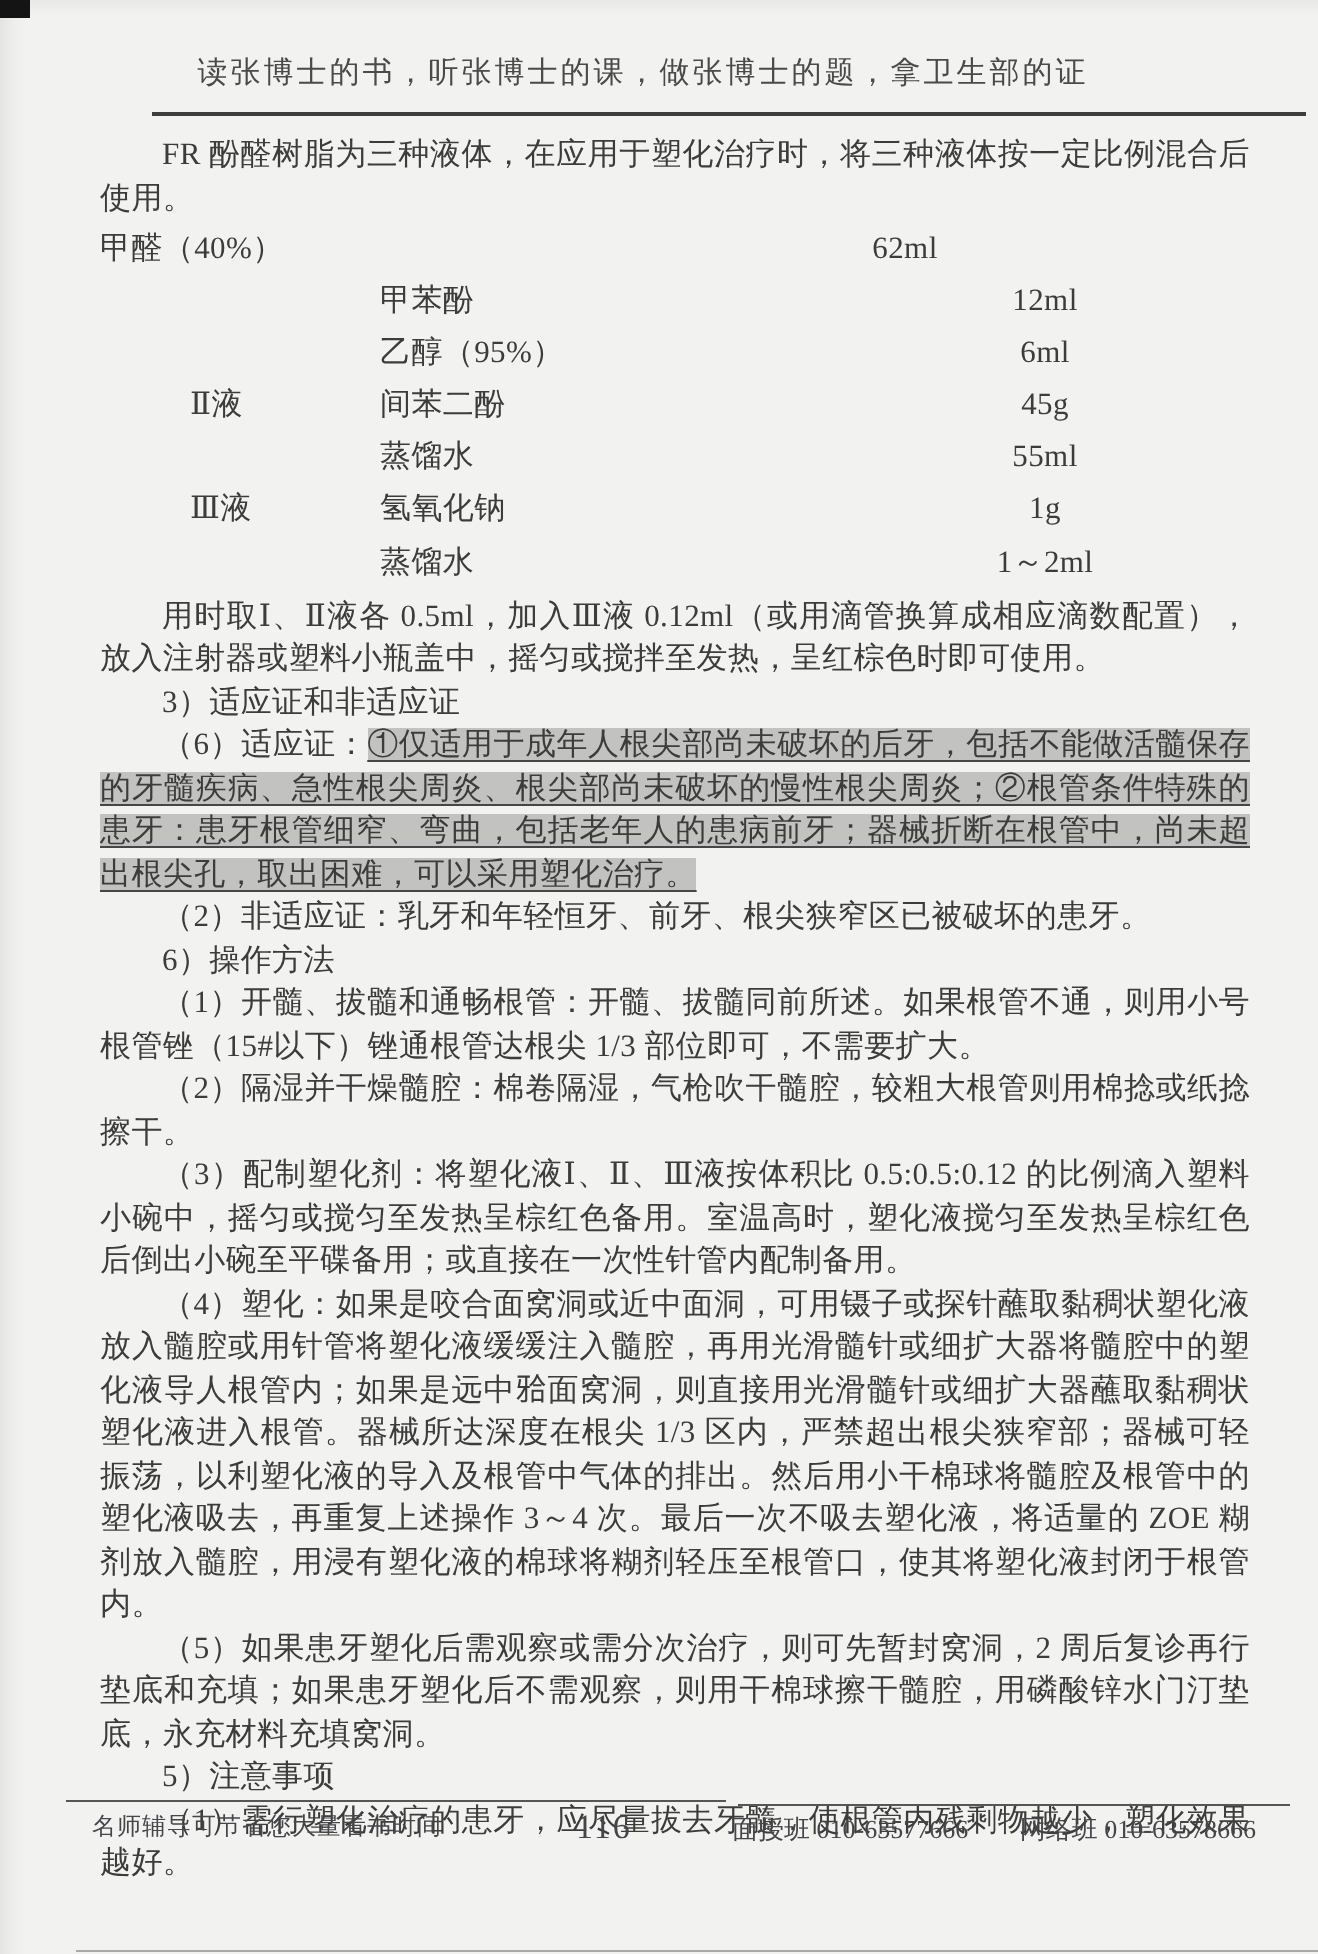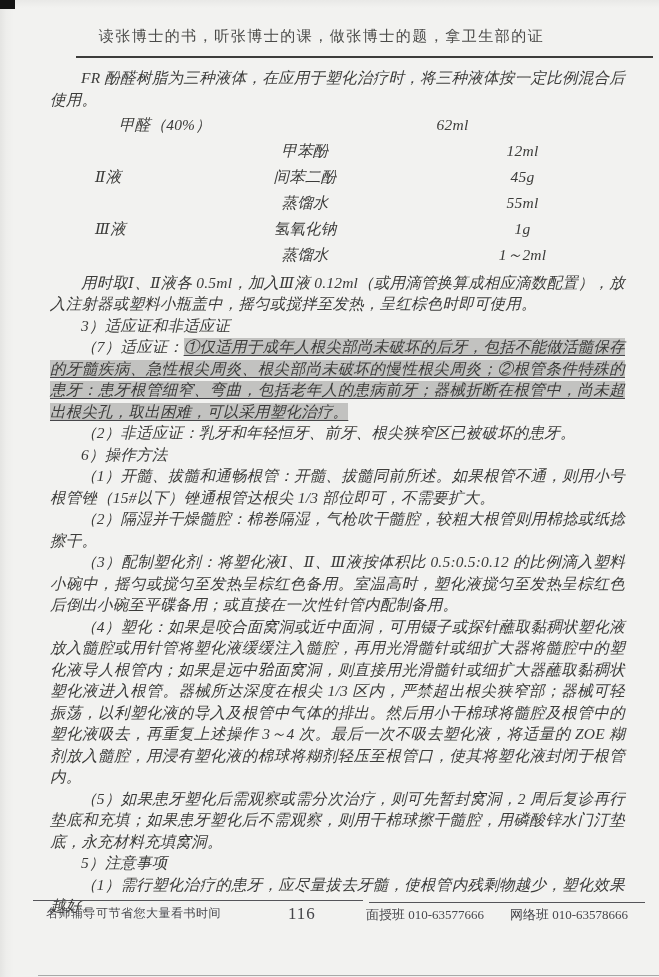--- a/index.html
+++ b/index.html
@@ -29,28 +29,27 @@
     color:#4a4a48;
   }
   .header-rule{
     position:absolute;top:56px;left:76px;width:577px;height:2px;
     background:#3d3d3b;
   }
   .body{
     position:absolute;top:67px;left:50px;width:575px;
     font-size:15.5px;letter-spacing:0.2px;
     text-align:justify;
-    font-style:italic;
   }
   .body p{margin:0;text-indent:2em;line-height:21.5px;}
   .intro{line-height:22px;}
   .formula{margin:2px 0 3px 0;}
   .f-row{display:flex;line-height:26.1px;}
   .f-label{width:140px;padding-left:45px;box-sizing:border-box;text-indent:0;}
-  .f-ing{width:230px;text-align:center;}
+  .f-ing{width:230px;text-align:left;}
   .f-amt{flex:1;text-align:center;}
   .hl{
     background:#c2c2c0;
     text-decoration:underline;
     text-decoration-color:#46464a;
     text-decoration-thickness:1px;
     text-underline-offset:3px;
     box-decoration-break:clone;
     -webkit-box-decoration-break:clone;
   }
@@ -84,20 +83,25 @@
       <div class="f-row">
         <span class="f-ing">甲醛（40%）</span>
         <span class="f-amt">62ml</span>
       </div>
       <div class="f-row">
         <span class="f-label"></span>
         <span class="f-ing">甲苯酚</span>
         <span class="f-amt">12ml</span>
       </div>
       <div class="f-row">
+        <span class="f-label"></span>
+        <span class="f-ing">乙醇（95%）</span>
+        <span class="f-amt">6ml</span>
+      </div>
+      <div class="f-row">
         <span class="f-label">Ⅱ液</span>
         <span class="f-ing">间苯二酚</span>
         <span class="f-amt">45g</span>
       </div>
       <div class="f-row">
         <span class="f-label"></span>
         <span class="f-ing">蒸馏水</span>
         <span class="f-amt">55ml</span>
       </div>
       <div class="f-row">
@@ -107,21 +111,21 @@
       </div>
       <div class="f-row">
         <span class="f-label"></span>
         <span class="f-ing">蒸馏水</span>
         <span class="f-amt">1～2ml</span>
       </div>
     </div>
 
     <p>用时取Ⅰ、Ⅱ液各 0.5ml，加入Ⅲ液 0.12ml（或用滴管换算成相应滴数配置），放入注射器或塑料小瓶盖中，摇匀或搅拌至发热，呈红棕色时即可使用。</p>
     <p>3）适应证和非适应证</p>
-    <p><span>（7）适应证：</span><span class="hl">①仅适用于成年人根尖部尚未破坏的后牙，包括不能做活髓保存的牙髓疾病、急性根尖周炎、根尖部尚未破坏的慢性根尖周炎；②根管条件特殊的患牙：患牙根管细窄、弯曲，包括老年人的患病前牙；器械折断在根管中，尚未超出根尖孔，取出困难，可以采用塑化治疗。</span></p>
+    <p><span>（6）适应证：</span><span class="hl">①仅适用于成年人根尖部尚未破坏的后牙，包括不能做活髓保存的牙髓疾病、急性根尖周炎、根尖部尚未破坏的慢性根尖周炎；②根管条件特殊的患牙：患牙根管细窄、弯曲，包括老年人的患病前牙；器械折断在根管中，尚未超出根尖孔，取出困难，可以采用塑化治疗。</span></p>
     <p>（2）非适应证：乳牙和年轻恒牙、前牙、根尖狭窄区已被破坏的患牙。</p>
     <p>6）操作方法</p>
     <p>（1）开髓、拔髓和通畅根管：开髓、拔髓同前所述。如果根管不通，则用小号根管锉（15#以下）锉通根管达根尖 1/3 部位即可，不需要扩大。</p>
     <p>（2）隔湿并干燥髓腔：棉卷隔湿，气枪吹干髓腔，较粗大根管则用棉捻或纸捻擦干。</p>
     <p>（3）配制塑化剂：将塑化液Ⅰ、Ⅱ、Ⅲ液按体积比 0.5:0.5:0.12 的比例滴入塑料小碗中，摇匀或搅匀至发热呈棕红色备用。室温高时，塑化液搅匀至发热呈棕红色后倒出小碗至平碟备用；或直接在一次性针管内配制备用。</p>
     <p>（4）塑化：如果是咬合面窝洞或近中面洞，可用镊子或探针蘸取黏稠状塑化液放入髓腔或用针管将塑化液缓缓注入髓腔，再用光滑髓针或细扩大器将髓腔中的塑化液导人根管内；如果是远中𬌗面窝洞，则直接用光滑髓针或细扩大器蘸取黏稠状塑化液进入根管。器械所达深度在根尖 1/3 区内，严禁超出根尖狭窄部；器械可轻振荡，以利塑化液的导入及根管中气体的排出。然后用小干棉球将髓腔及根管中的塑化液吸去，再重复上述操作 3～4 次。最后一次不吸去塑化液，将适量的 ZOE 糊剂放入髓腔，用浸有塑化液的棉球将糊剂轻压至根管口，使其将塑化液封闭于根管内。</p>
     <p>（5）如果患牙塑化后需观察或需分次治疗，则可先暂封窝洞，2 周后复诊再行垫底和充填；如果患牙塑化后不需观察，则用干棉球擦干髓腔，用磷酸锌水门汀垫底，永充材料充填窝洞。</p>
     <p>5）注意事项</p>
     <p>（1）需行塑化治疗的患牙，应尽量拔去牙髓，使根管内残剩物越少，塑化效果越好。</p>
   </div>

